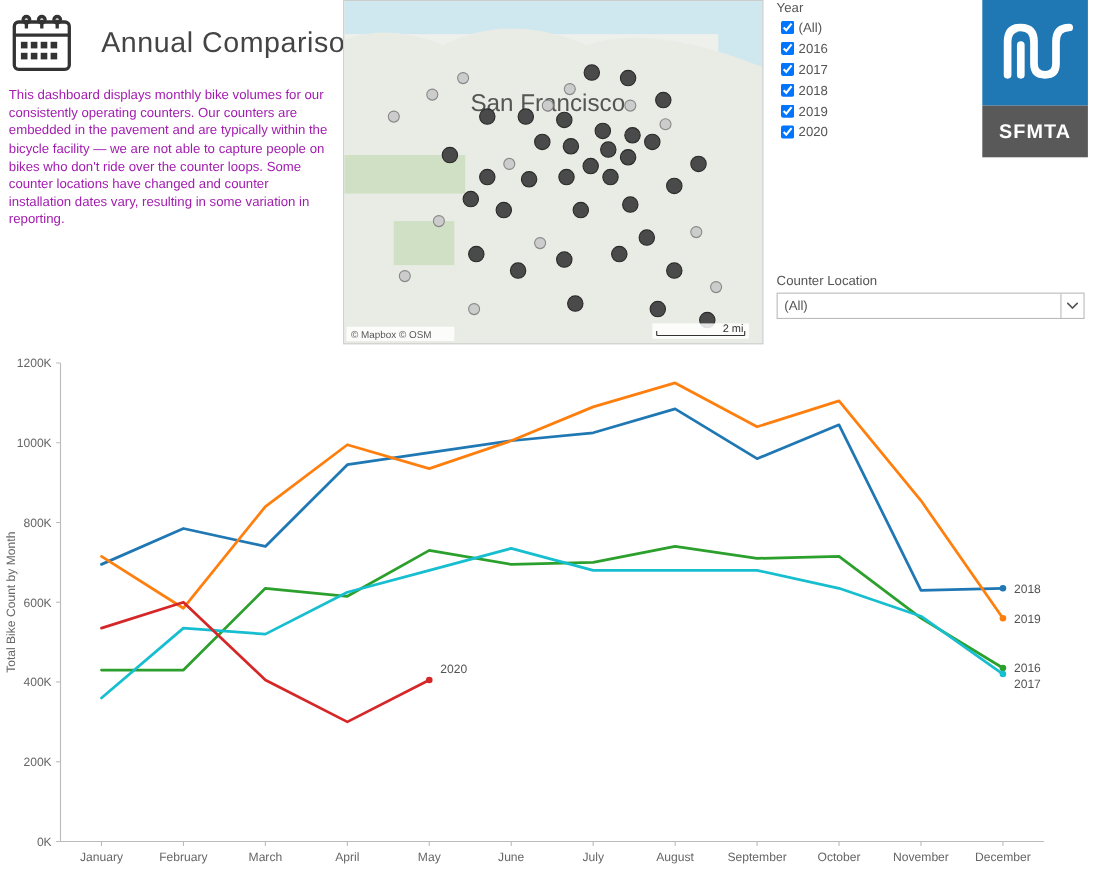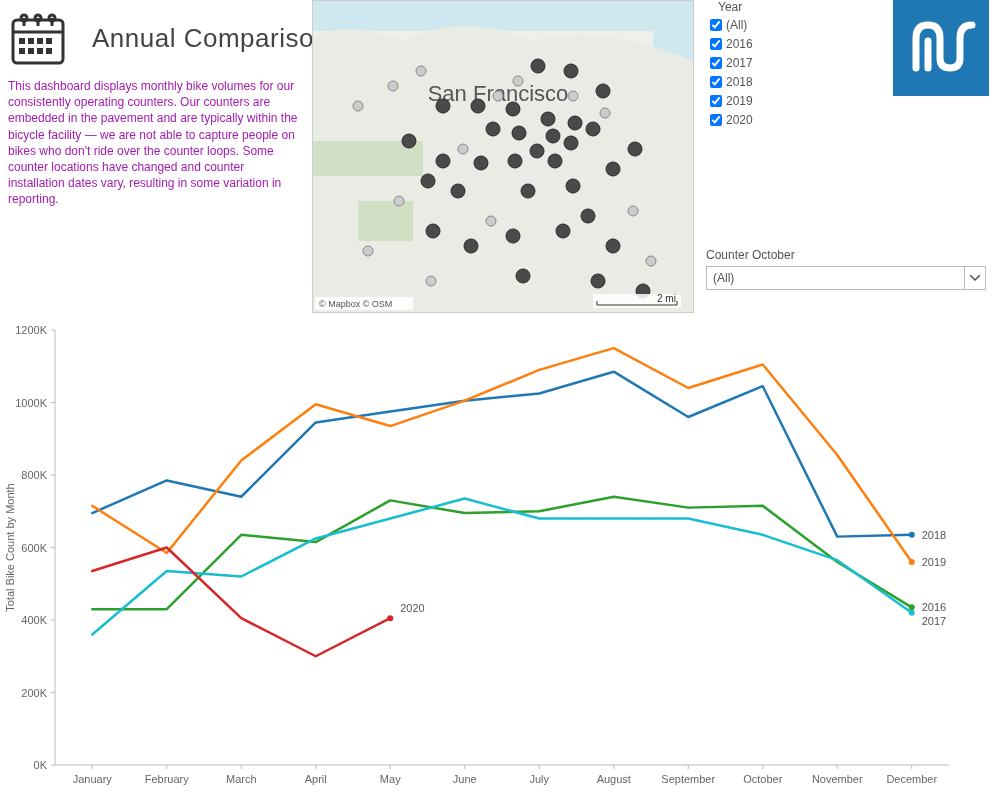--- a/index.html
+++ b/index.html
@@ -8,21 +8,21 @@
   .title-row{position:absolute;left:8px;top:8px;display:flex;align-items:center;}
   .calendar-icon{width:60px;height:60px;}
   .title{font-size:26px;font-weight:300;color:#444;margin-left:24px;letter-spacing:0.5px;}
   .desc{position:absolute;left:8px;top:78px;width:292px;font-size:12px;line-height:1.35;color:#a21caf;}
   .desc-note{position:absolute;left:8px;top:236px;width:292px;font-size:12px;font-style:italic;line-height:1.35;color:#555;}
   
   .map{position:absolute;left:312px;top:0;width:382px;height:313px;border:1px solid #ccc;box-sizing:border-box;background:#e6e6e6;}
   .map svg{display:block;}
   
   .year-filter{position:absolute;left:706px;top:0;width:80px;}
-  .year-filter .hdr{font-size:12px;color:#555;margin-bottom:2px;margin-left:12px;}
+  .year-filter .hdr{font-size:12px;color:#555;margin-bottom:2px;}
   .year-filter label{display:flex;align-items:center;font-size:12px;color:#555;margin-bottom:1px;}
   .year-filter input{margin-right:4px;width:12px;height:12px;}
   
   .logo{position:absolute;right:8px;top:0;width:96px;height:143px;}
   .logo .top{height:96px;background:#1f77b4;display:flex;align-items:center;justify-content:center;}
   .logo .bot{height:47px;background:#595959;display:flex;align-items:center;justify-content:center;color:#fff;font-weight:bold;font-size:18px;letter-spacing:1px;}
   
   .map-note{position:absolute;left:706px;top:163px;width:280px;font-size:11px;font-style:italic;color:#666;line-height:1.3;}
   
   .counter-loc{position:absolute;left:706px;top:248px;width:280px;}
@@ -178,25 +178,28 @@
       </label>
 </div>
 
 <div class="logo">
   <div class="top">
     <svg width="70" height="70" viewBox="0 0 70 70">
       <path d="M10 55 L10 25 Q10 12 22 12 Q34 12 34 25 L34 45 Q34 55 44 55 Q54 55 54 45 L54 25 Q54 12 66 12" fill="none" stroke="#fff" stroke-width="7" stroke-linecap="round"></path>
       <path d="M22 55 L22 28" fill="none" stroke="#fff" stroke-width="7" stroke-linecap="round"></path>
     </svg>
   </div>
+  <div class="bot">
+        <span>SFMTA</span>
+      </div>
 </div>
 
 
 <div class="counter-loc">
-  <div class="lbl">Counter October</div>
+  <div class="lbl">Counter Location</div>
   <div class="sel">
     <span>(All)</span>
     <span class="chev">
       <svg width="10" height="6" viewBox="0 0 10 6">
             <path d="M0 0 L5 5 L10 0" fill="none" stroke="#555" stroke-width="1.5"></path>
           </svg>
     </span>
   </div>
 </div>
 

